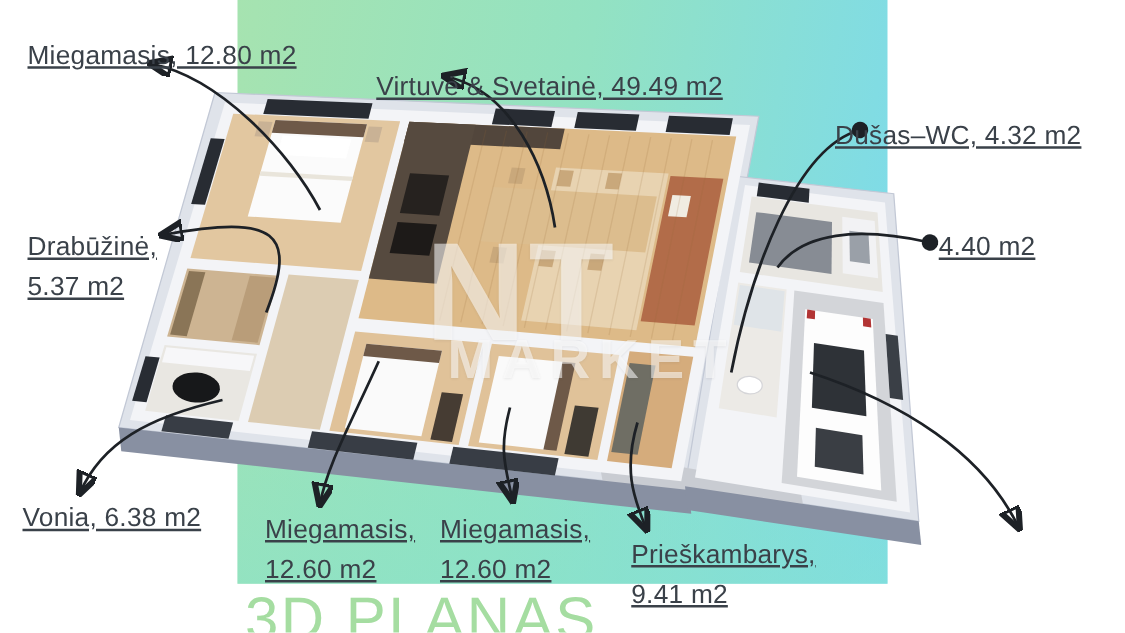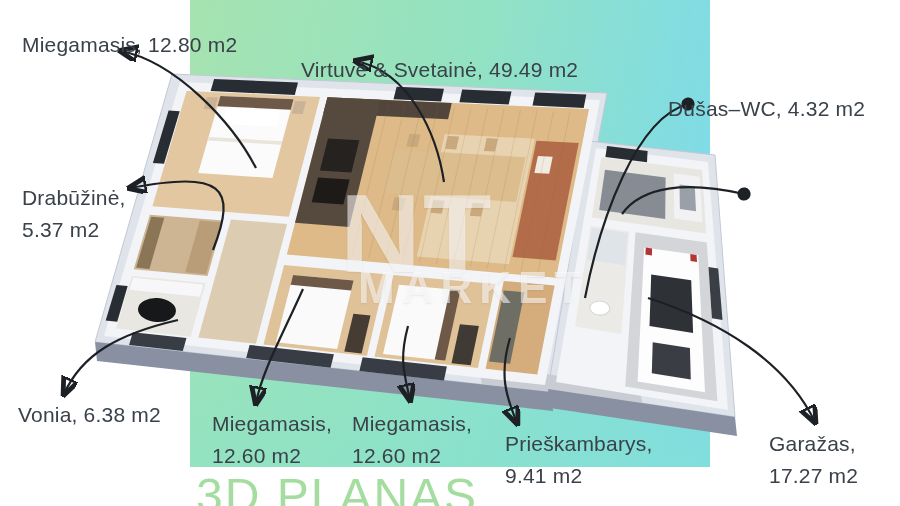--- a/index.html
+++ b/index.html
@@ -7,21 +7,21 @@
   .stage{position:relative;width:900px;height:506px;overflow:hidden;background:#fff;}
   .bg-gradient{
     position:absolute;left:190px;top:0;width:520px;height:467px;
     background:
       linear-gradient(to top, rgba(134,226,204,0.50), rgba(255,255,255,0) 55%),
       linear-gradient(100deg, var(--gradient-green) 0%, #93e2c2 48%, var(--gradient-cyan) 100%);
   }
   svg.layer{position:absolute;left:0;top:0;}
   .lbl{
     position:absolute;color:var(--label-text);
-    font-size:21px;line-height:32px;letter-spacing:0.2px;white-space:nowrap;
+    font-size:21px;line-height:32px;letter-spacing:0.2px;white-space:nowrap;text-decoration:underline;
   }
   .watermark{position:absolute;color:var(--watermark-white);font-weight:700;
     text-shadow:0 1px 2px rgba(90,90,90,0.10);}
   .wm-nt{left:340px;top:178px;font-size:112px;line-height:1;letter-spacing:2px;}
   .wm-market{left:358px;top:266px;font-size:44px;line-height:1;letter-spacing:7px;}
   .plan-title{
     position:absolute;left:196px;top:468px;
     font-size:48px;letter-spacing:2px;color:var(--title-green);font-weight:400;
   }
   #arrows path{stroke:var(--leader-line);stroke-width:2.2;fill:none;}
@@ -145,39 +145,36 @@
   <div class="lbl" style="left:22px;top:29px">
     <div>Miegamasis, 12.80 m2</div>
   </div>
   <div class="lbl" style="left:301px;top:54px">
     <div>Virtuvė &amp; Svetainė, 49.49 m2</div>
   </div>
   <div class="lbl" style="left:668px;top:93px">
     <div>Dušas–WC, 4.32 m2</div>
   </div>
   <div class="lbl" style="left:751px;top:182px">
+    <div>4.40 m2</div>
   </div>
   <div class="lbl" style="left:22px;top:182px">
     <div>Drabūžinė,</div>
     <div>5.37 m2</div>
   </div>
   <div class="lbl" style="left:18px;top:399px">
     <div>Vonia, 6.38 m2</div>
   </div>
   <div class="lbl" style="left:212px;top:408px">
     <div>Miegamasis,</div>
     <div>12.60 m2</div>
   </div>
   <div class="lbl" style="left:352px;top:408px">
     <div>Miegamasis,</div>
     <div>12.60 m2</div>
   </div>
   <div class="lbl" style="left:505px;top:428px">
     <div>Prieškambarys,</div>
     <div>9.41 m2</div>
   </div>
-  <div class="lbl" style="left:769px;top:428px">
-    <div>Garažas,</div>
-    <div>17.27 m2</div>
-  </div>
 
   <div class="plan-title">3D PLANAS</div>
 </div>
 
 </body></html>

